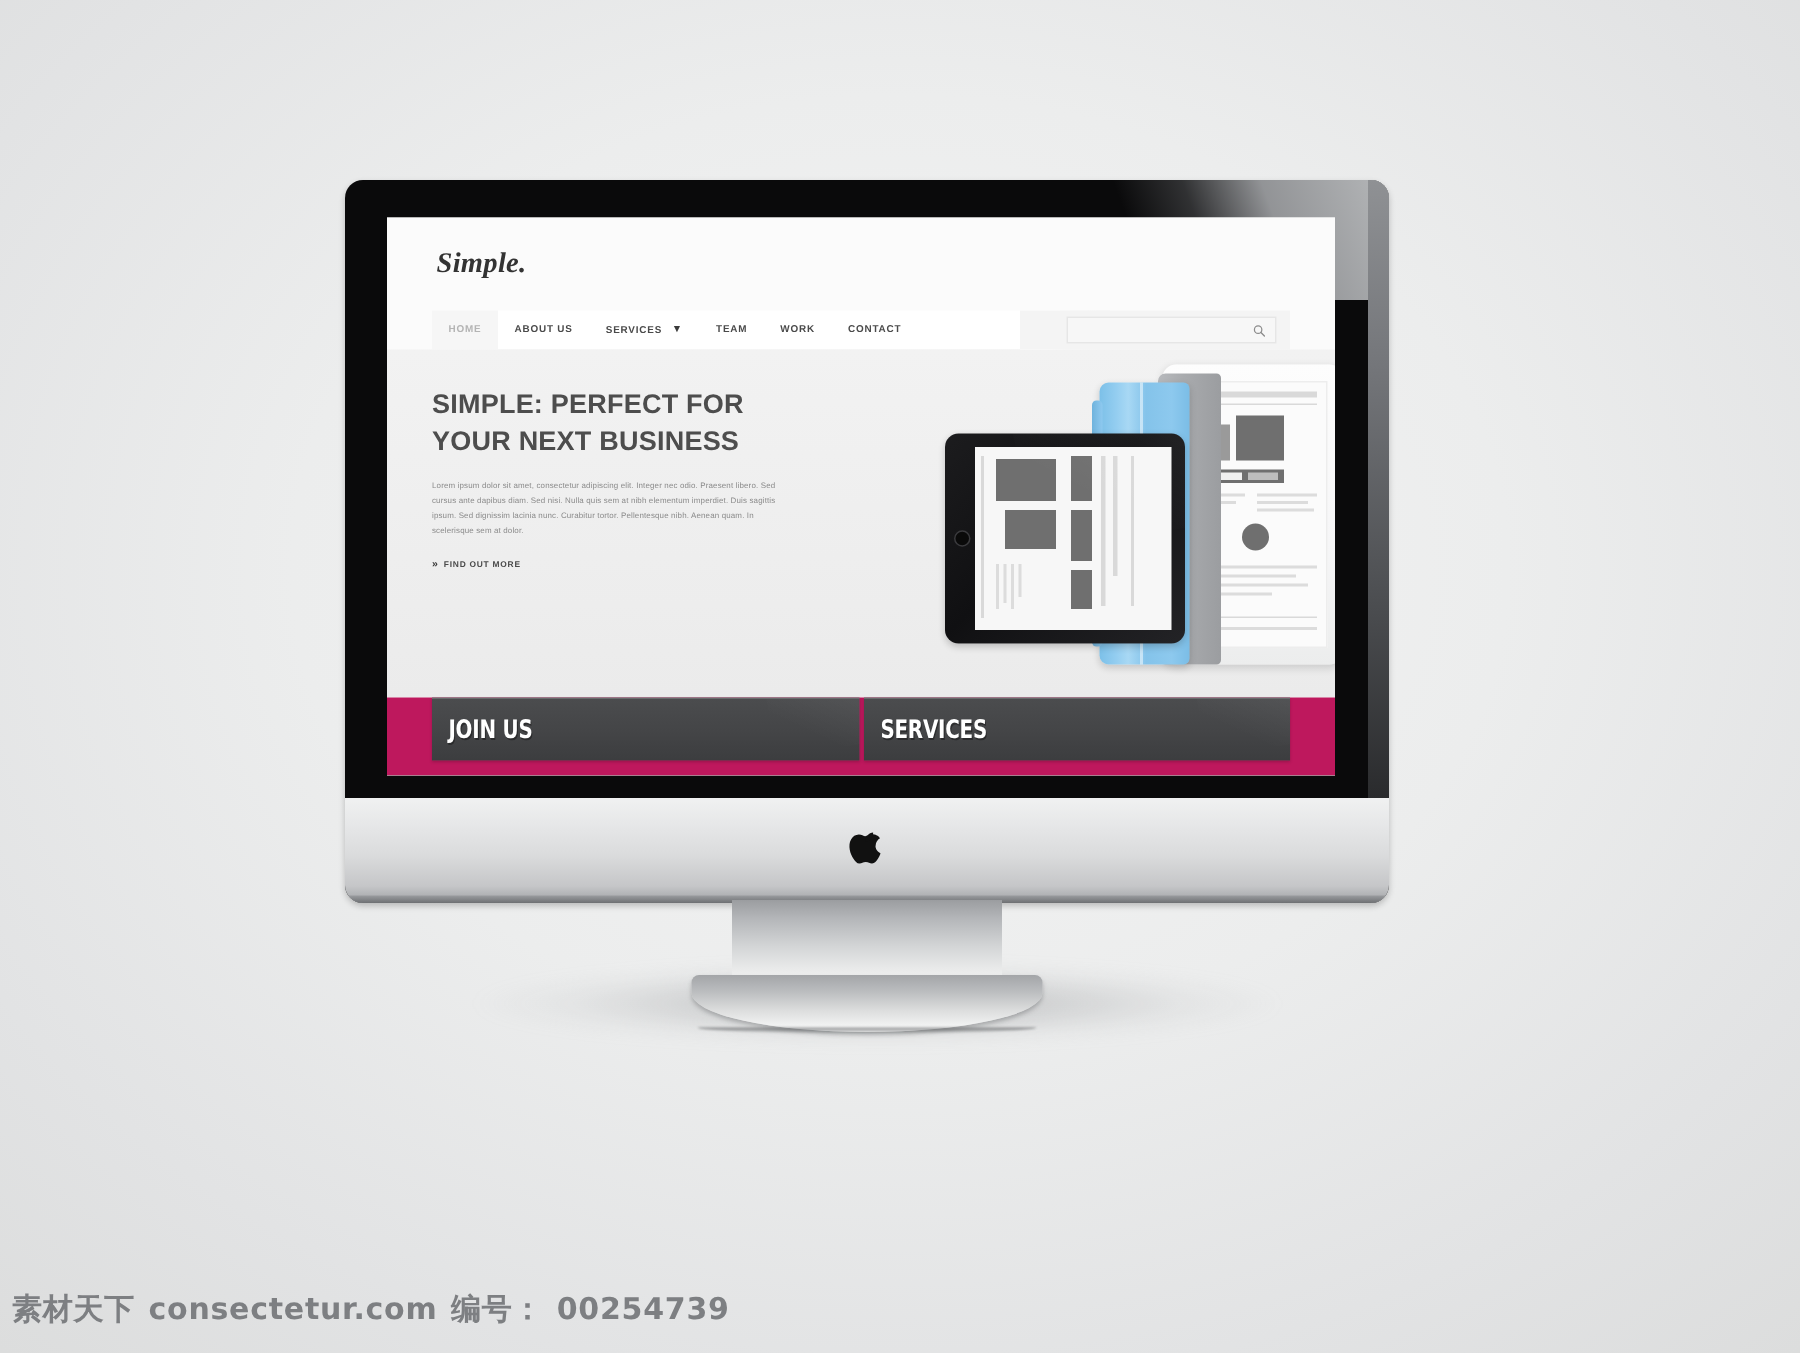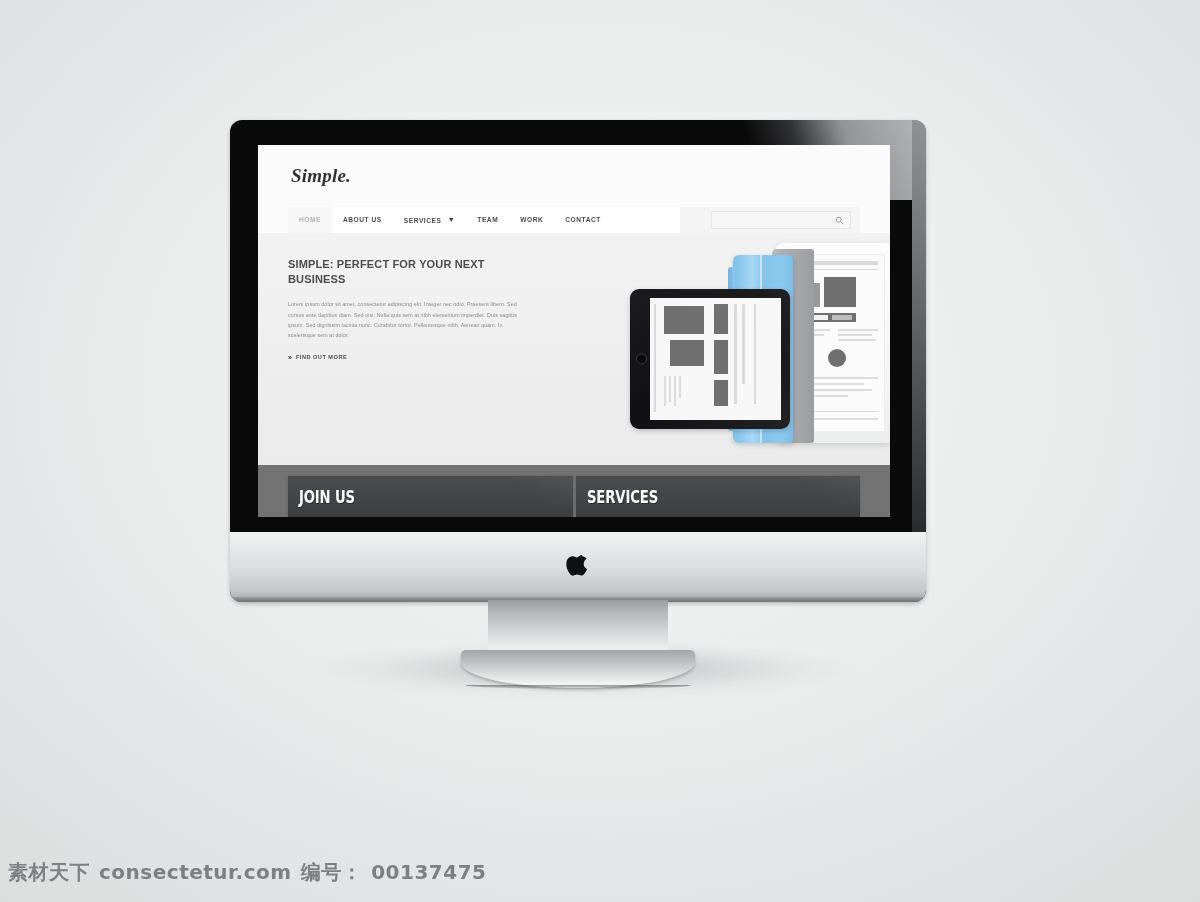--- a/index.html
+++ b/index.html
@@ -105,21 +105,21 @@
   }
   .search-icon{position:relative;margin-right:6px;width:9px;height:9px;}
 
   
   .hero{
     flex:1;position:relative;
     background:linear-gradient(180deg,#f2f2f2 0%,#eeeeee 60%,#ebebeb 100%);
   }
   .hero-copy{position:absolute;left:30px;top:24px;width:235px;}
   .hero-title{
-    font-size:11px;font-weight:bold;color:#4d4d4d;line-height:1.38;
+    font-size:18px;font-weight:bold;color:#4d4d4d;line-height:1.38;
     letter-spacing:.15px;margin:0 0 12px 0;
   }
   .hero-body{
     font-size:5.3px;color:#8a8a8a;line-height:1.92;margin:0;letter-spacing:.1px;
   }
   .hero-cta{
     display:flex;align-items:center;gap:5px;margin-top:14px;
     font-size:5.6px;font-weight:bold;color:#4a4a4a;letter-spacing:.5px;cursor:pointer;
   }
   .chev{font-size:7px;color:#3b3b3b;letter-spacing:-1px;}
@@ -178,22 +178,22 @@
   }
 
   
   .wf{position:absolute;background:#9a9a9a;}
   .wf.l{background:#d9d9d9;}
   .wf.d{background:#6f6f6f;}
   .wf.txt{background:#dcdcdc;}
 
   
   .cta-band{
-    position:relative;height:52px;background:#737373;
-    display:flex;align-items:flex-end;padding:0 30px;box-sizing:border-box;gap:3px;
+    position:relative;height:52px;background:#be185d;
+    display:flex;align-items:flex-start;padding:0 30px;box-sizing:border-box;gap:3px;
   }
   .cta-btn{
     flex:1;height:41px;
     background:linear-gradient(180deg,#4b4c4e 0%,#444547 52%,#3c3d3f 100%);
     border-top:1px solid #6a6b6d;
     display:flex;align-items:center;
     box-shadow:0 1px 2px rgba(0,0,0,.2);
     cursor:pointer;position:relative;overflow:hidden;
   }
   .cta-btn:after{
@@ -372,14 +372,14 @@
 
 </div>
 
 <div class="stand-neck"></div>
 <div class="stand-base"></div>
 
 <div class="watermark">
   <span>素材天下</span>
   <span class="wm-site">consectetur.com</span>
   <span>编号：</span>
-  <span>00137475</span>
+  <span>00254739</span>
 </div>
 
 </body></html>

